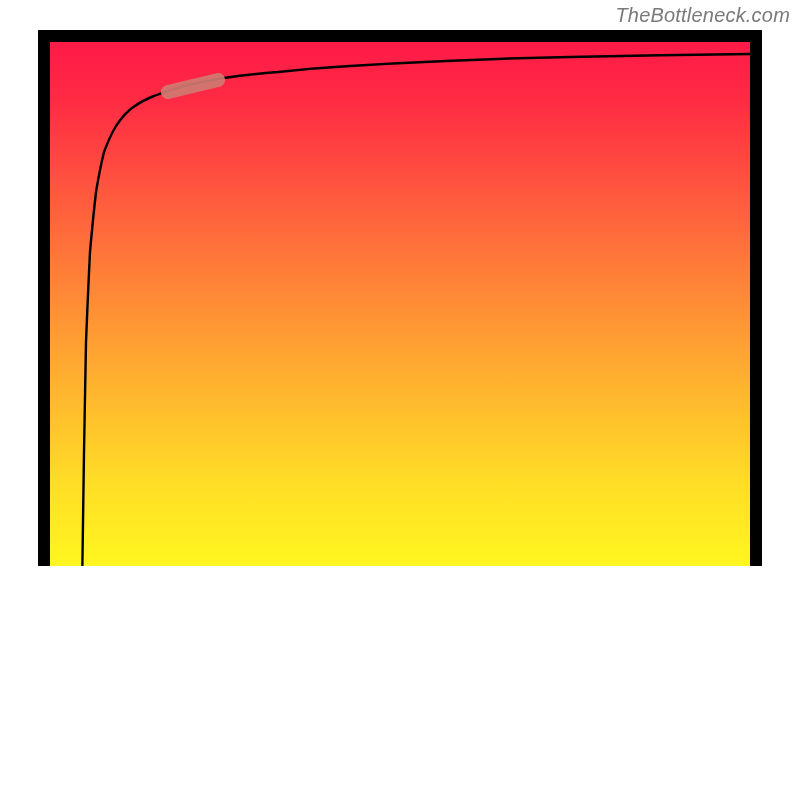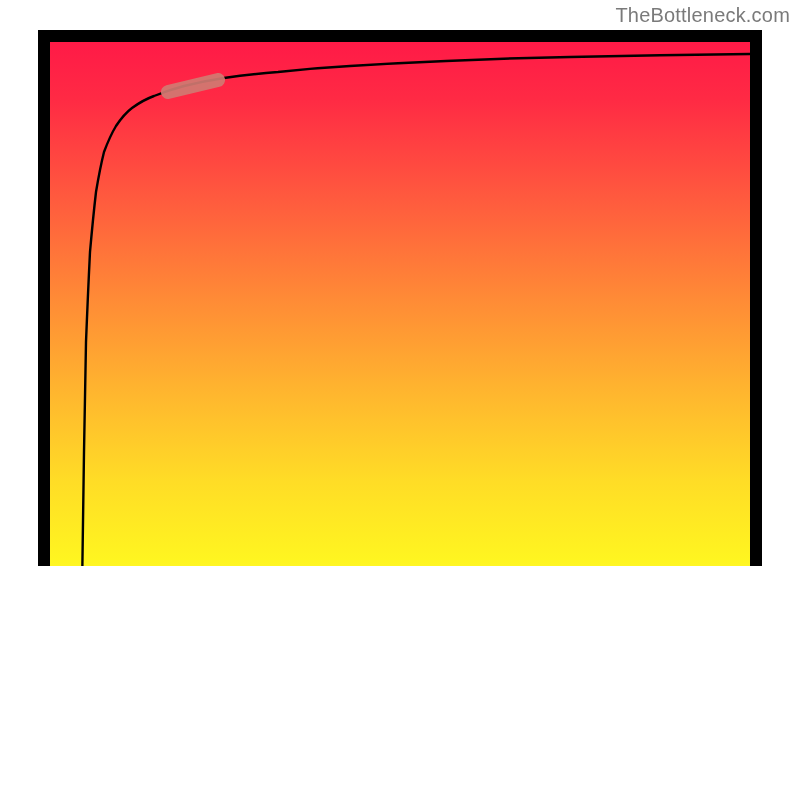--- a/index.html
+++ b/index.html
@@ -5,20 +5,21 @@
   body {
     margin: 0;
     padding: 0;
     background: #ffffff;
     font-family: Arial, Helvetica, sans-serif;
   }
   .container {
     width: 800px;
     height: 566px;
     position: relative;
+    font-style: italic;
   }
   .watermark {
     position: absolute;
     top: 4px;
     right: 10px;
     font-size: 20px;
     color: #7a7a7a;
     font-weight: 500;
     letter-spacing: 0.2px;
   }

